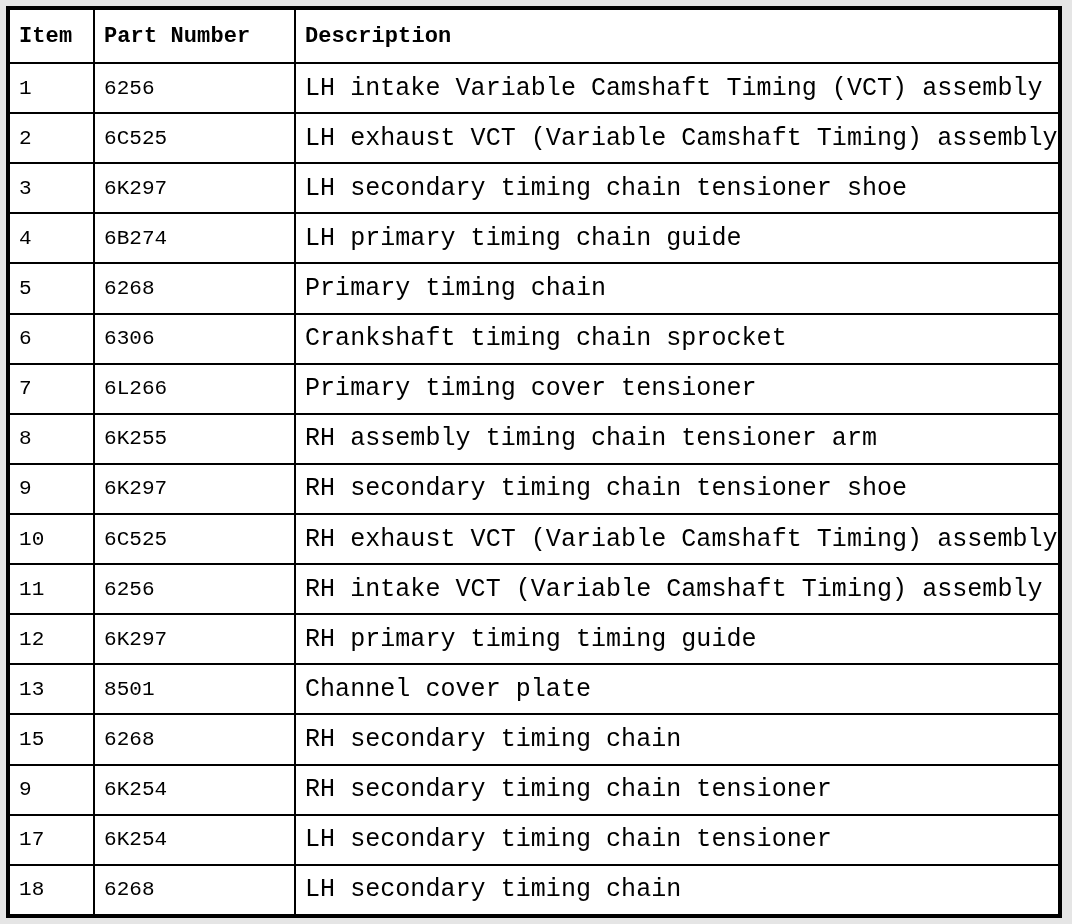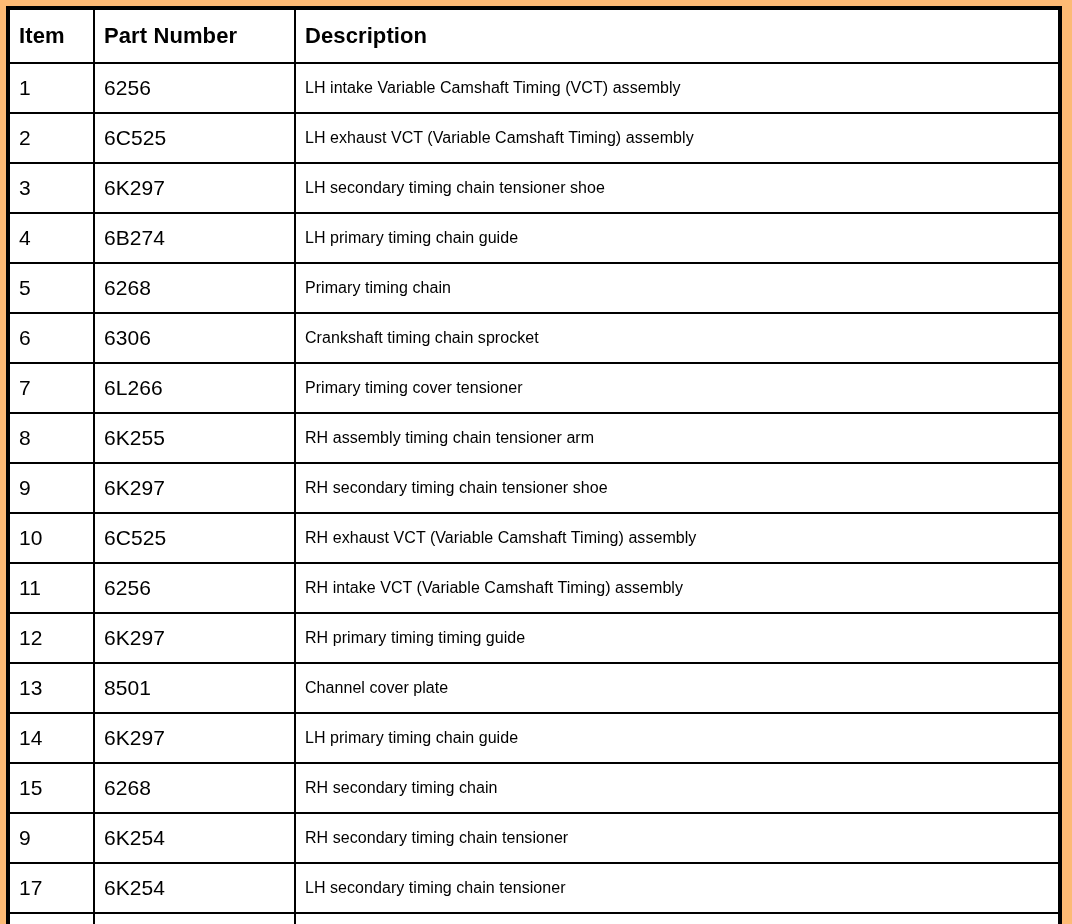--- a/index.html
+++ b/index.html
@@ -15,21 +15,22 @@
     color: #000000;
     -webkit-font-smoothing: none;
   }
 
   .page {
     position: relative;
     width: 1072px;
     height: 924px;
     box-sizing: border-box;
     padding: 6px 12px 6px 6px;
-    background: #fdba74;
+    background: #e5e5e5;
+    font-family: Liberation Mono, monospace;
   }
 
   table.parts-table {
     width: 1052px;
     height: 912px;
     border-collapse: collapse;
     table-layout: fixed;
     border: 4px solid #000000;
     background: #ffffff;
   }
@@ -51,21 +52,21 @@
 
   table.parts-table thead th {
     font-weight: bold;
     font-size: 22px;
     letter-spacing: 0.1px;
     height: 52px;
   }
 
   table.parts-table tbody td {
     font-weight: normal;
-    font-size: 16px;
+    font-size: 25px;
     letter-spacing: 0.05px;
   }
 
   table.parts-table tbody td.cell-item,
   table.parts-table tbody td.cell-part {
     font-size: 21px;
   }
 </style>
 </head>
 <body>
@@ -144,25 +145,20 @@
           <td class="cell-item">12</td>
           <td class="cell-part">6K297</td>
           <td class="cell-desc">RH primary timing timing guide</td>
         </tr>
         <tr>
           <td class="cell-item">13</td>
           <td class="cell-part">8501</td>
           <td class="cell-desc">Channel cover plate</td>
         </tr>
         <tr>
-          <td class="cell-item">14</td>
-          <td class="cell-part">6K297</td>
-          <td class="cell-desc">LH primary timing chain guide</td>
-        </tr>
-        <tr>
           <td class="cell-item">15</td>
           <td class="cell-part">6268</td>
           <td class="cell-desc">RH secondary timing chain</td>
         </tr>
         <tr>
           <td class="cell-item">9</td>
           <td class="cell-part">6K254</td>
           <td class="cell-desc">RH secondary timing chain tensioner</td>
         </tr>
         <tr>

